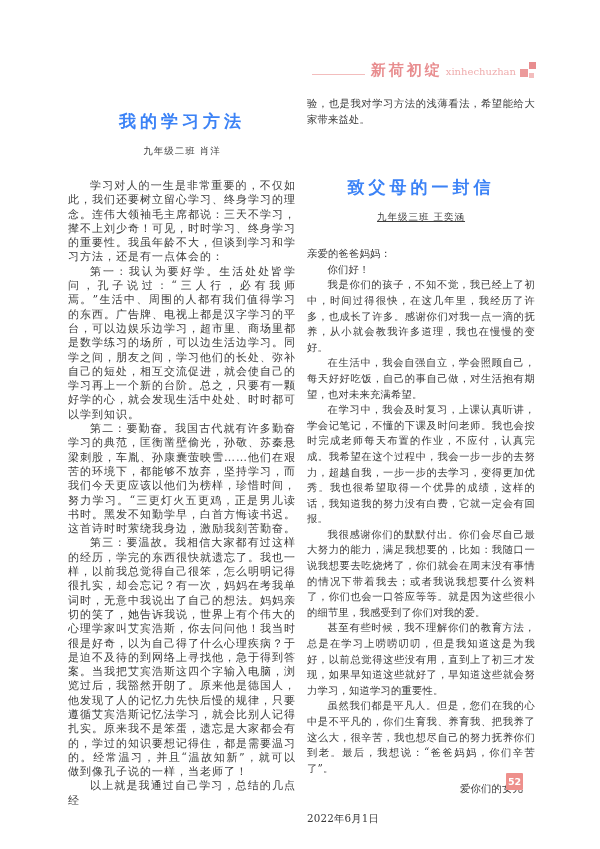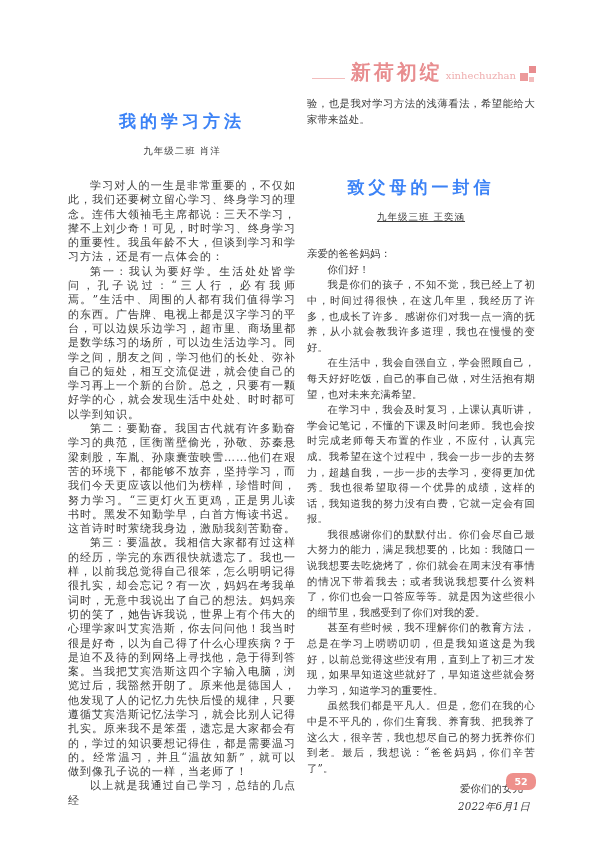--- a/index.html
+++ b/index.html
@@ -7,21 +7,21 @@
   body {
     width:600px; height:849px; position:relative; overflow:hidden;
     font-family:"DejaVu Serif","Liberation Serif",serif;
     color:var(--text,#3b3b3b);
   }
   .page { position:absolute; inset:0; background:#ffffff; overflow:hidden; }
 
   
   .header { position:absolute; top:62px; left:312px; width:224px; display:flex; align-items:flex-end; }
   .header-rule { flex:1; height:1px; background:var(--accent_light,#f0b3b4); margin-bottom:3px; }
-  .logo-cn { font-size:20px; font-weight:bold; color:var(--accent,#e88d8f); letter-spacing:3px; line-height:1; padding:0 3px 0 6px; white-space:nowrap; }
+  .logo-cn { font-size:15px; font-weight:bold; color:var(--accent,#e88d8f); letter-spacing:3px; line-height:1; padding:0 3px 0 6px; white-space:nowrap; }
   .logo-py { font-size:10px; color:#efaeaf; line-height:1; margin-bottom:1px; padding-right:4px; white-space:nowrap; }
   .logo-squares { position:relative; width:16px; height:16px; flex:none; }
   .sq { position:absolute; }
   .sq1 { width:7px; height:7px; right:0; top:0; background:var(--accent,#e88d8f); }
   .sq2 { width:8px; height:8px; left:0; bottom:1px; background:#ec9a9b; }
   .sq3 { width:5px; height:5px; right:2px; bottom:0; background:var(--accent_light,#f3bdbd); }
 
   
   .columns { position:absolute; top:95px; left:68px; width:467px; display:flex; gap:11px; }
   .col { width:228px; }
@@ -36,26 +36,26 @@
   .left-body p { text-indent:2em; }
 
   
   .right-body { font-size:10.3px; line-height:15.6px; letter-spacing:0.2px; text-align:justify; }
   .continuation { margin-top:1px; }
   .right-title { margin-top:49px; }
   .right-byline { margin-top:12px;text-decoration:underline; }
   .letter { margin-top:22px; }
   .letter p.indent { text-indent:2em; }
   .signoff { text-align:right; padding-right:12px; margin-top:5px; }
-  .letter-date { text-align:right; padding-right:5px; margin-top:2px;font-style:italic; }
+  .letter-date { padding-right:5px; margin-top:14px; }
 
   
   .page-num {
-    position:absolute; left:506px; top:773px; width:30px; height:17px;
-    background:var(--badge,#ee908c); color:#ffffff; border-radius:7px;
+    position:absolute; left:506px; top:773px; width:17px; height:17px;
+    background:var(--badge,#ee908c); color:#ffffff; border-radius:1px;
     font-family:"DejaVu Sans","Liberation Sans",sans-serif;
     font-size:9.5px; font-weight:bold;
     display:flex; align-items:center; justify-content:center;
   }
 </style>
 </head>
 <body>
 
 <div class="page">
 

